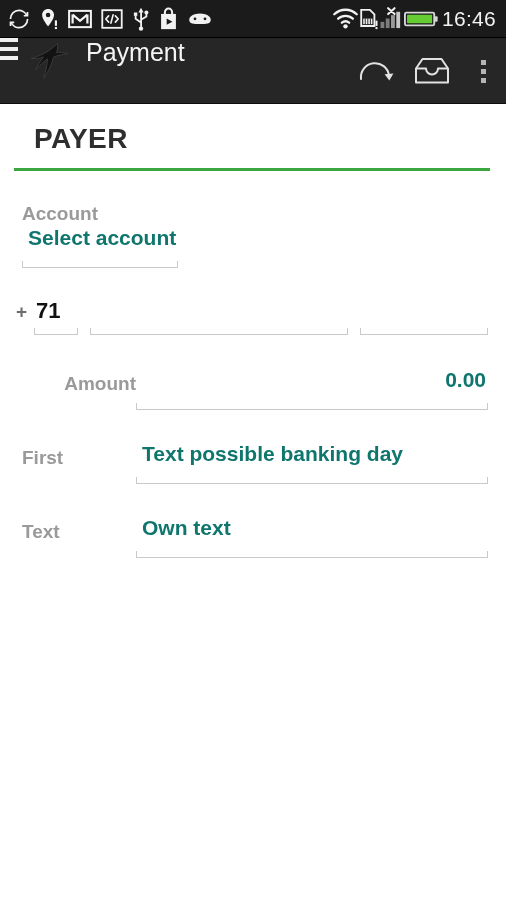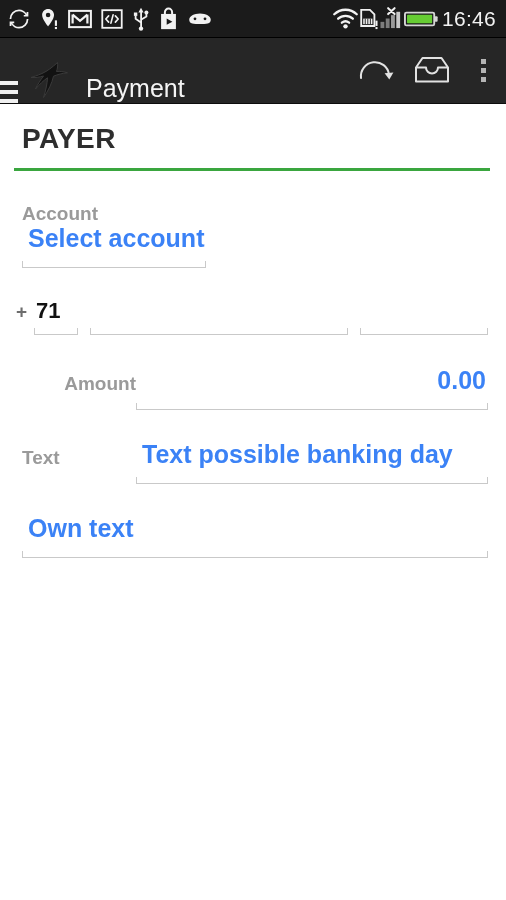--- a/index.html
+++ b/index.html
@@ -48,21 +48,21 @@
     margin-left: 4px;
     font-family: "Liberation Sans", sans-serif;
   }
 
   
   .action-bar {
     position: relative;
     height: 66px;
     background: #262626;
     display: flex;
-    align-items: flex-end;
+    align-items: flex-start;
     border-bottom: 1px solid #0d0d0d;
   }
   .hamburger {
     width: 22px;
     margin-left: -4px;
     display: flex;
     flex-direction: column;
     gap: 5px;
     flex: none;
   }
@@ -116,21 +116,21 @@
 
   
   .content {
     position: relative;
     background: #ffffff;
     height: 795px;
     padding-top: 18px;
   }
 
   .section-header {
-    padding: 0 0 0 22px;
+    padding: 0 0 0 34px;
   }
   .section-title {
     font-size: 28px;
     font-weight: bold;
     color: #2e2e2e;
     letter-spacing: 0.4px;
     line-height: 34px;
     font-family: "Liberation Sans", sans-serif;
   }
   .section-rule {
@@ -158,23 +158,23 @@
     font-size: 19px;
     font-weight: bold;
     padding-top: 6px;
     font-family: "Liberation Sans", sans-serif;
   }
   .field-wrap {
     flex: 1;
     position: relative;
   }
   .field-value {
-    font-size: 25px;
+    font-size: 21px;
     font-weight: bold;
-    color: #3b82f6;
+    color: #0f766e;
     line-height: 26px;
     padding: 0 2px 10px 6px;
     min-height: 36px;
     font-family: "Liberation Sans", sans-serif;
   }
   
   .underline {
     position: relative;
     height: 7px;
   }
@@ -390,28 +390,29 @@
 
     <div class="form-row row-amount">
       <div class="field-label">Amount</div>
       <div class="field-wrap">
         <div class="field-value">0.00</div>
         <div class="underline"></div>
       </div>
     </div>
 
     <div class="form-row row-date">
+      <div class="field-label">First</div>
+      <div class="field-wrap">
+        <div class="field-value">Text possible banking day</div>
+        <div class="underline"></div>
+      </div>
+    </div>
+
+    <div class="form-row row-text">
       <div class="field-label">Text</div>
       <div class="field-wrap">
-        <div class="field-value">Text possible banking day</div>
-        <div class="underline"></div>
-      </div>
-    </div>
-
-    <div class="form-row row-text">
-      <div class="field-wrap">
         <div class="field-value">Own text</div>
         <div class="underline"></div>
       </div>
     </div>
 
   </div>
 </div>
 
 </body></html>

